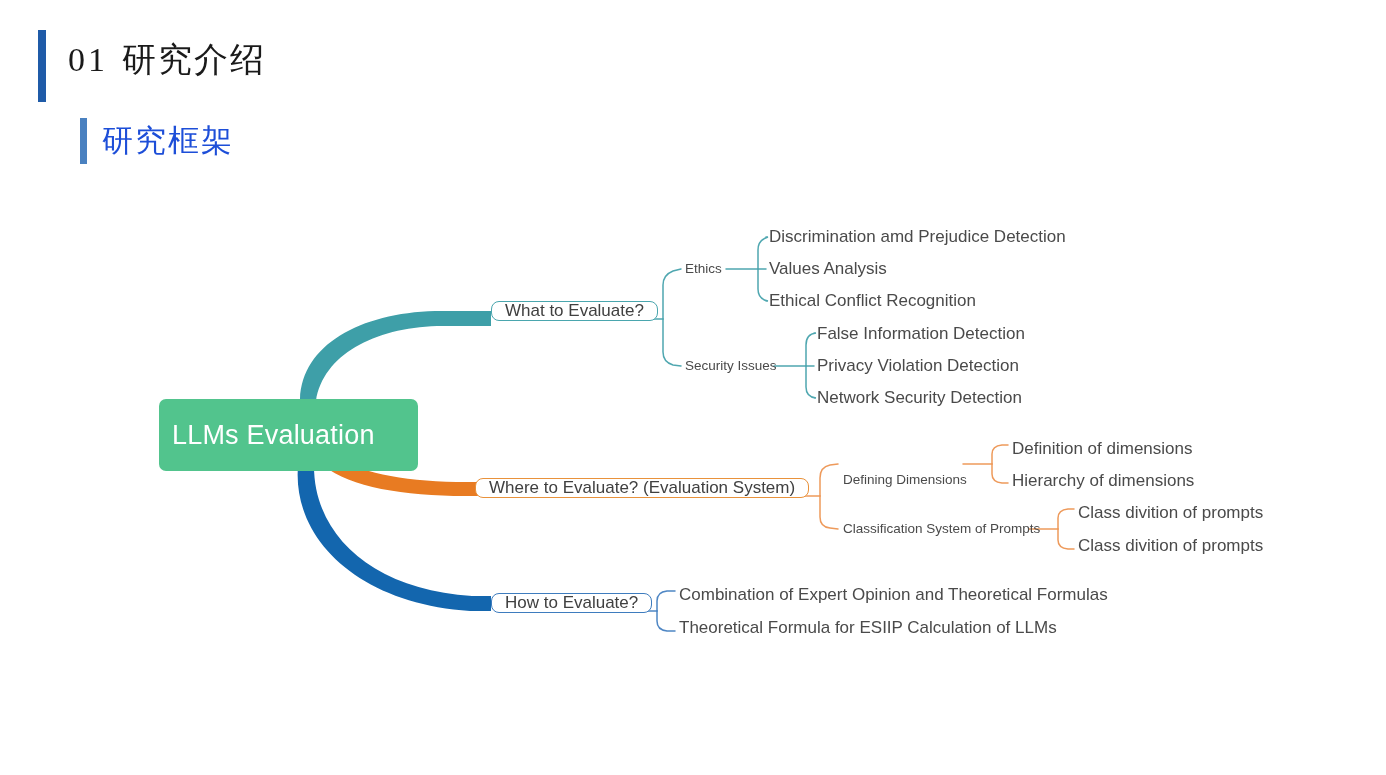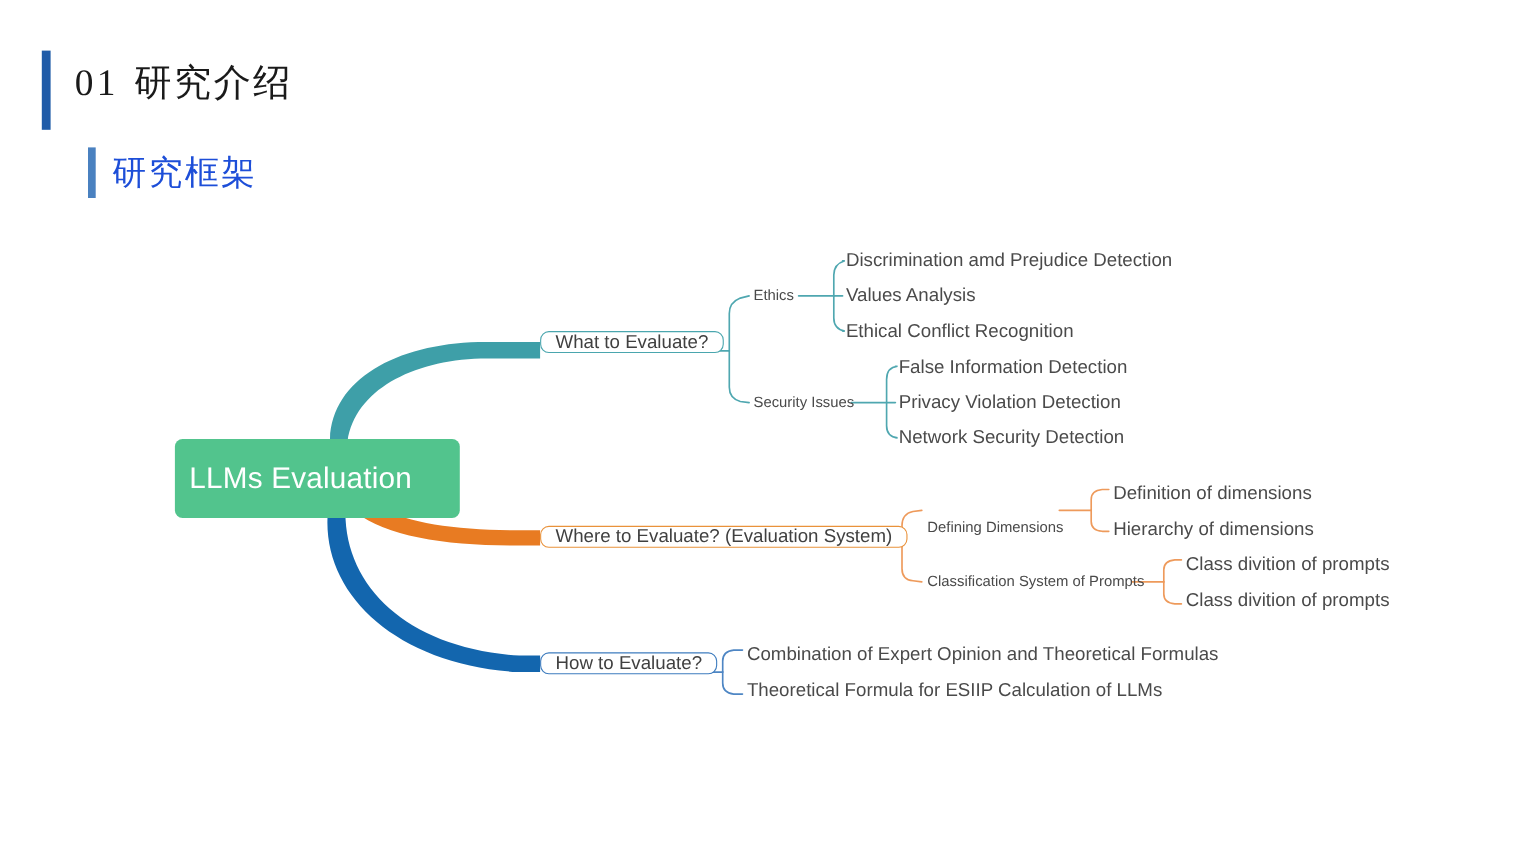--- a/index.html
+++ b/index.html
@@ -13,21 +13,21 @@
     height: 775px;
     position: relative;
     overflow: hidden;
     font-family: "Liberation Sans", "DejaVu Sans", sans-serif;
     color: #3c3c3c;
   }
 
   
   #slide-header {
     position: absolute;
-    left: 0; top: 16px;
+    left: 0; top: 0;
     width: 100%;
     height: 190px;
   }
   .title-accent {
     position: absolute;
     left: 38px;
     top: 30px;
     width: 8px;
     height: 72px;
     background: #1F5BA8;
@@ -115,21 +115,21 @@
     font-size: 17px;
     color: #404040;
     padding: 0 13px;
     height: 20px;
   }
   .branch-node.teal  { border-color: #4AA6AE; }
   .branch-node.orange{ border-color: #E9923B; }
   .branch-node.blue  { border-color: #3E7CBE; }
 
   #node-what  { left: 491px; top: 301px; }
-  #node-where { left: 491px; top: 478px; }
+  #node-where { left: 475px; top: 478px; }
   #node-how   { left: 491px; top: 593px; }
 
   
   .sub-node {
     position: absolute;
     font-size: 13.5px;
     color: #4a4a4a;
     white-space: nowrap;
     line-height: 16px;
   }

